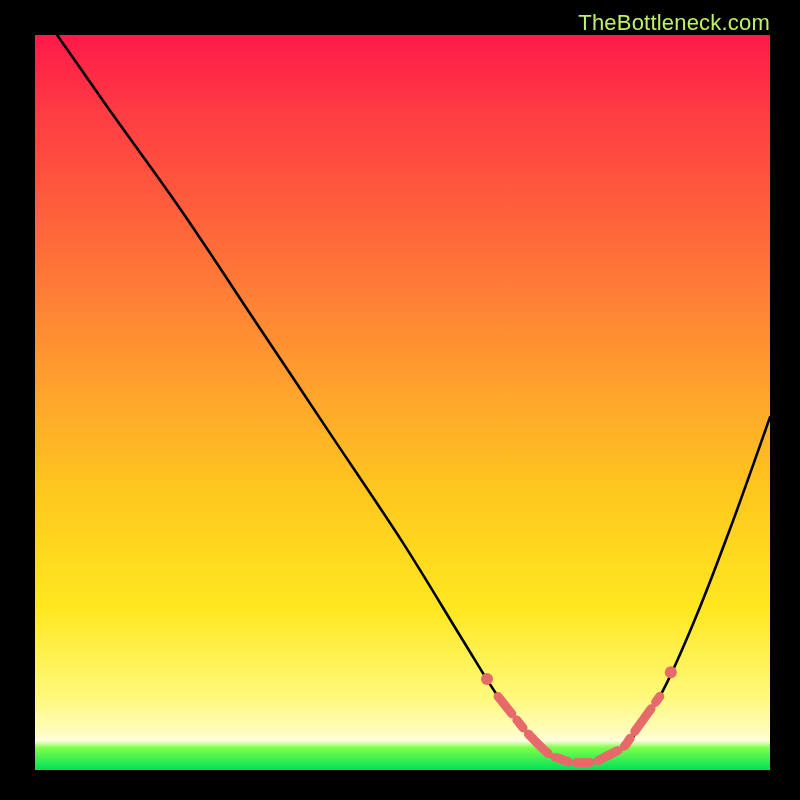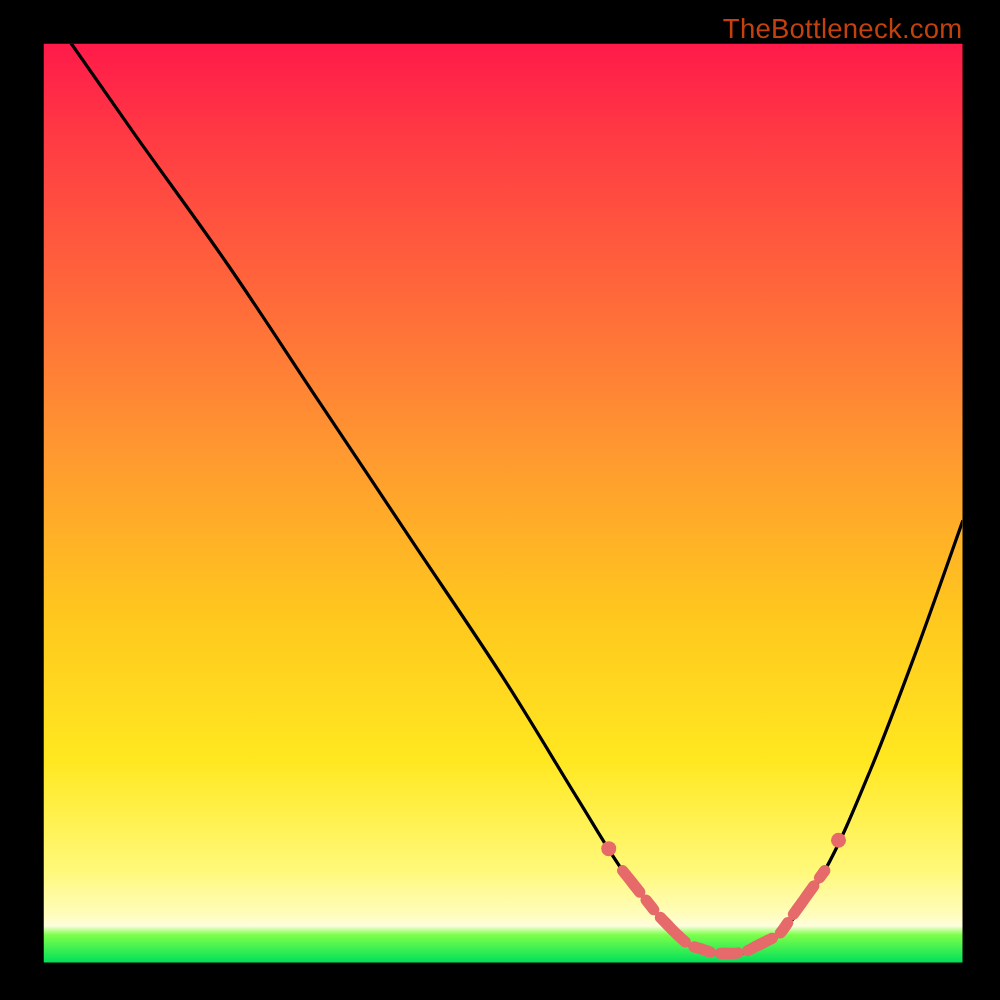--- a/index.html
+++ b/index.html
@@ -36,21 +36,21 @@
       #fffdc0 95%,
       #fffde0 96%,
       #7cff4a 97%,
       #00e05a 100%
     );
   }
   .watermark {
     position: absolute;
     top: 10px;
     right: 30px;
-    color: #c2410c;
+    color: #bef264;
     font-size: 22px;
     font-weight: 500;
     letter-spacing: 0.2px;
   }
   svg.overlay {
     position: absolute;
     left: 0;
     top: 0;
     width: 735px;
     height: 735px;

